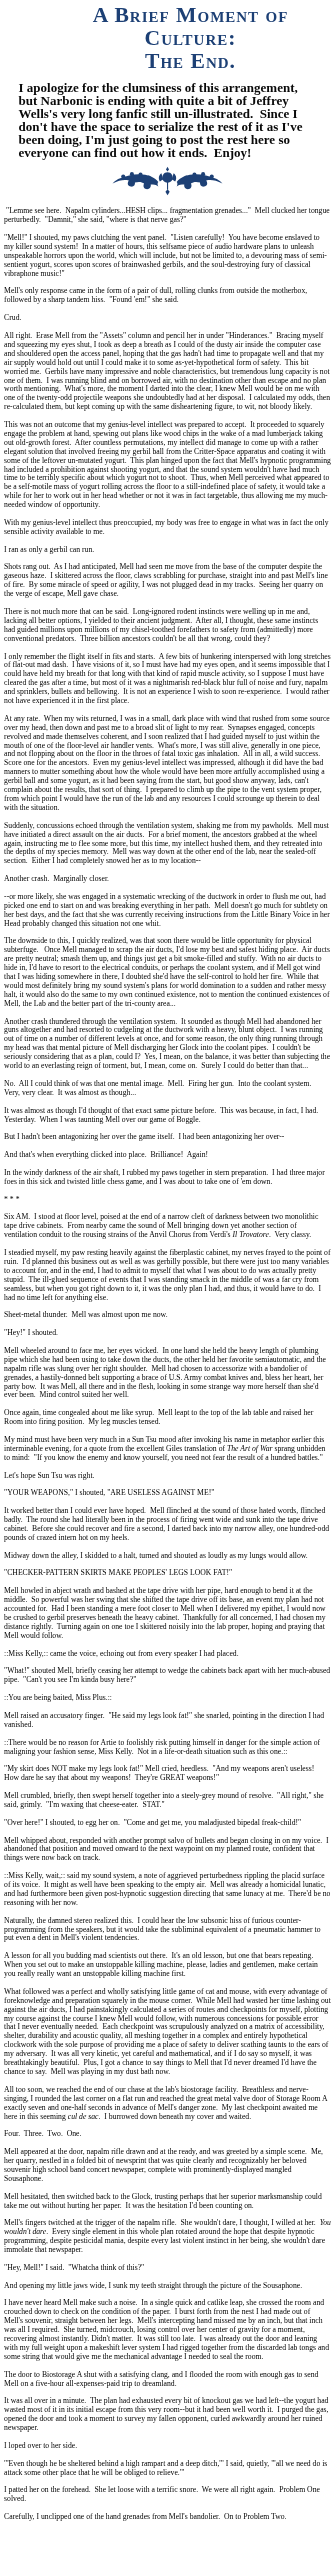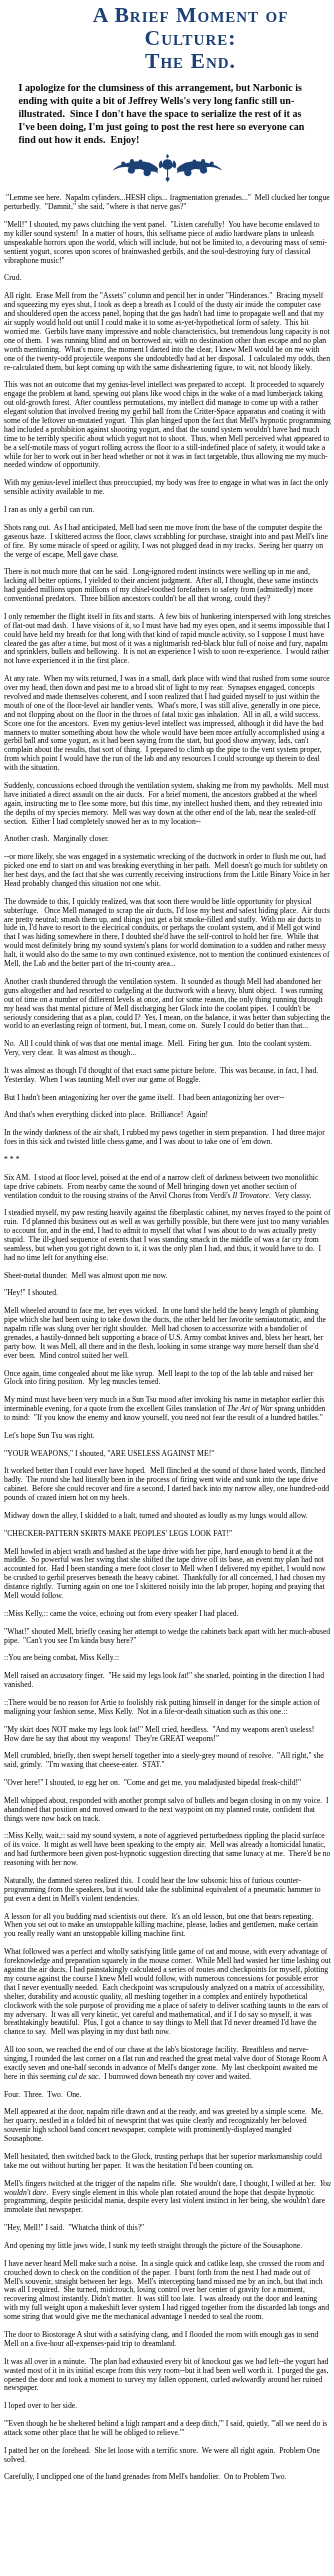--- a/index.html
+++ b/index.html
@@ -16,21 +16,21 @@
     line-height: 23px;
     letter-spacing: 1px;
     padding-top: 4.1px;
     padding-left: 46px;
   }
   .title .tline { display: block; }
 
   .intro {
     margin: 8.2px 15.5px 0 18.5px;
     font-weight: 700;
-    font-size: 10px;
+    font-size: 13px;
     line-height: 13px;
     color: #0a0a0a;
     white-space: pre-wrap;
   }
 
   .ornament { text-align: center; margin: 7.2px 0 2.1px 0; }
 
   .story {
     margin: 0 4.1px;
     font-size: 7.7px;
@@ -79,20 +79,21 @@
           <circle cx="62" cy="16.5" r="4"></circle>
           <circle cx="78" cy="22" r="4"></circle>
         </g>
       </g>
     </svg>
   </div>
 
   <div class="story">
       <p><span> "Lemme see here.  Napalm cylinders...HESH clips... fragmentation grenades..."  Mell clucked her tongue perturbedly.  "Damnit," she said, "where is that nerve gas?"</span></p>
       <p><span>"Mell!" I shouted, my paws clutching the vent panel.  "Listen carefully!  You have become enslaved to my killer sound system!  In a matter of hours, this selfsame piece of audio hardware plans to unleash unspeakable horrors upon the world, which will include, but not be limited to, a devouring mass of semi-sentient yogurt, scores upon scores of brainwashed gerbils, and the soul-destroying fury of classical vibraphone music!"</span></p>
+      <p><span>Mell's only response came in the form of a pair of dull, rolling clunks from outside the motherbox, followed by a sharp tandem hiss.  "Found 'em!" she said.</span></p>
       <p><span>Crud.</span></p>
       <p><span>All right.  Erase Mell from the "Assets" column and pencil her in under "Hinderances."  Bracing myself and squeezing my eyes shut, I took as deep a breath as I could of the dusty air inside the computer case and shouldered open the access panel, hoping that the gas hadn't had time to propagate well and that my air supply would hold out until I could make it to some as-yet-hypothetical form of safety.  This bit worried me.  Gerbils have many impressive and noble characteristics, but tremendous lung capacity is not one of them.  I was running blind and on borrowed air, with no destination other than escape and no plan worth mentioning.  What's more, the moment I darted into the clear, I knew Mell would be on me with one of the twenty-odd projectile weapons she undoubtedly had at her disposal.  I calculated my odds, then re-calculated them, but kept coming up with the same disheartening figure, to wit, not bloody likely.</span></p>
       <p><span>This was not an outcome that my genius-level intellect was prepared to accept.  It proceeded to squarely engage the problem at hand, spewing out plans like wood chips in the wake of a mad lumberjack taking out old-growth forest.  After countless permutations, my intellect did manage to come up with a rather elegant solution that involved freeing my gerbil ball from the Critter-Space apparatus and coating it with some of the leftover un-mutated yogurt.  This plan hinged upon the fact that Mell's hypnotic programming had included a prohibition against shooting yogurt, and that the sound system wouldn't have had much time to be terribly specific about which yogurt not to shoot.  Thus, when Mell perceived what appeared to be a self-motile mass of yogurt rolling across the floor to a still-indefined place of safety, it would take a while for her to work out in her head whether or not it was in fact targetable, thus allowing me my much-needed window of opportunity.</span></p>
       <p><span>With my genius-level intellect thus preoccupied, my body was free to engage in what was in fact the only sensible activity available to me.</span></p>
       <p><span>I ran as only a gerbil can run.</span></p>
       <p><span>Shots rang out.  As I had anticipated, Mell had seen me move from the base of the computer despite the gaseous haze.  I skittered across the floor, claws scrabbling for purchase, straight into and past Mell's line of fire.  By some miracle of speed or agility, I was not plugged dead in my tracks.  Seeing her quarry on the verge of escape, Mell gave chase.</span></p>
       <p><span>There is not much more that can be said.  Long-ignored rodent instincts were welling up in me and, lacking all better options, I yielded to their ancient judgment.  After all, I thought, these same instincts had guided millions upon millions of my chisel-toothed forefathers to safety from (admittedly) more conventional predators.  Three billion ancestors couldn't be all that wrong, could they?</span></p>
       <p><span>I only remember the flight itself in fits and starts.  A few bits of hunkering interspersed with long stretches of flat-out mad dash.  I have visions of it, so I must have had my eyes open, and it seems impossible that I could have held my breath for that long with that kind of rapid muscle activity, so I suppose I must have cleared the gas after a time, but most of it was a nightmarish red-black blur full of noise and fury, napalm and sprinklers, bullets and bellowing.  It is not an experience I wish to soon re-experience.  I would rather not have experienced it in the first place.</span></p>
       <p><span>At any rate.  When my wits returned, I was in a small, dark place with wind that rushed from some source over my head, then down and past me to a broad slit of light to my rear.  Synapses engaged, concepts revolved and made themselves coherent, and I soon realized that I had guided myself to just within the mouth of one of the floor-level air handler vents.  What's more, I was still alive, generally in one piece, and not flopping about on the floor in the throes of fatal toxic gas inhalation.  All in all, a wild success.  Score one for the ancestors.  Even my genius-level intellect was impressed, although it did have the bad manners to mutter something about how the whole would have been more artfully accomplished using a gerbil ball and some yogurt, as it had been saying from the start, but good show anyway, lads, can't complain about the results, that sort of thing.  I prepared to climb up the pipe to the vent system proper, from which point I would have the run of the lab and any resources I could scrounge up therein to deal with the situation.</span></p>
       <p><span>Suddenly, concussions echoed through the ventilation system, shaking me from my pawholds.  Mell must have initiated a direct assault on the air ducts.  For a brief moment, the ancestors grabbed at the wheel again, instructing me to flee some more, but this time, my intellect hushed them, and they retreated into the depths of my species memory.  Mell was way down at the other end of the lab, near the sealed-off section.  Either I had completely snowed her as to my location--</span></p>
@@ -104,31 +105,31 @@
       <p><span>It was almost as though I'd thought of that exact same picture before.  This was because, in fact, I had.  Yesterday.  When I was taunting Mell over our game of Boggle.</span></p>
       <p><span>But I hadn't been antagonizing her over the game itself.  I had been antagonizing her over--</span></p>
       <p><span>And that's when everything clicked into place.  Brilliance!  Again!</span></p>
       <p><span>In the windy darkness of the air shaft, I rubbed my paws together in stern preparation.  I had three major foes in this sick and twisted little chess game, and I was about to take one of 'em down.</span></p>
       <p><span>* * *</span></p>
       <p><span>Six AM.  I stood at floor level, poised at the end of a narrow cleft of darkness between two monolithic tape drive cabinets.  From nearby came the sound of Mell bringing down yet another section of ventilation conduit to the rousing strains of the Anvil Chorus from Verdi's </span><i>Il Trovatore</i><span>.  Very classy.</span></p>
       <p><span>I steadied myself, my paw resting heavily against the fiberplastic cabinet, my nerves frayed to the point of ruin.  I'd planned this business out as well as was gerbilly possible, but there were just too many variables to account for, and in the end, I had to admit to myself that what I was about to do was actually pretty stupid.  The ill-glued sequence of events that I was standing smack in the middle of was a far cry from seamless, but when you got right down to it, it was the only plan I had, and thus, it would have to do.  I had no time left for anything else.</span></p>
       <p><span>Sheet-metal thunder.  Mell was almost upon me now.</span></p>
       <p><span>"Hey!" I shouted.</span></p>
       <p><span>Mell wheeled around to face me, her eyes wicked.  In one hand she held the heavy length of plumbing pipe which she had been using to take down the ducts, the other held her favorite semiautomatic, and the napalm rifle was slung over her right shoulder.  Mell had chosen to accessorize with a bandolier of grenades, a hastily-donned belt supporting a brace of U.S. Army combat knives and, bless her heart, her party bow.  It was Mell, all there and in the flesh, looking in some strange way more herself than she'd ever been.  Mind control suited her well.</span></p>
-      <p><span>Once again, time congealed about me like syrup.  Mell leapt to the top of the lab table and raised her Glock into firing position.  My leg muscles tensed.</span></p>
+      <p><span>Once again, time congealed about me like syrup.  Mell leapt to the top of the lab table and raised her Room into firing position.  My leg muscles tensed.</span></p>
       <p><span>My mind must have been very much in a Sun Tsu mood after invoking his name in metaphor earlier this interminable evening, for a quote from the excellent Giles translation of </span><i>The Art of War</i><span> sprang unbidden to mind:  "If you know the enemy and know yourself, you need not fear the result of a hundred battles."</span></p>
       <p><span>Let's hope Sun Tsu was right.</span></p>
       <p><span>"YOUR WEAPONS," I shouted, "ARE USELESS AGAINST ME!"</span></p>
       <p><span>It worked better than I could ever have hoped.  Mell flinched at the sound of those hated words, flinched badly.  The round she had literally been in the process of firing went wide and sunk into the tape drive cabinet.  Before she could recover and fire a second, I darted back into my narrow alley, one hundred-odd pounds of crazed intern hot on my heels.</span></p>
       <p><span>Midway down the alley, I skidded to a halt, turned and shouted as loudly as my lungs would allow.</span></p>
       <p><span>"CHECKER-PATTERN SKIRTS MAKE PEOPLES' LEGS LOOK FAT!"</span></p>
       <p><span>Mell howled in abject wrath and bashed at the tape drive with her pipe, hard enough to bend it at the middle.  So powerful was her swing that she shifted the tape drive off its base, an event my plan had not accounted for.  Had I been standing a mere foot closer to Mell when I delivered my epithet, I would now be crushed to gerbil preserves beneath the heavy cabinet.  Thankfully for all concerned, I had chosen my distance rightly.  Turning again on one toe I skittered noisily into the lab proper, hoping and praying that Mell would follow.</span></p>
       <p><span>::Miss Kelly,:: came the voice, echoing out from every speaker I had placed.</span></p>
       <p><span>"What!" shouted Mell, briefly ceasing her attempt to wedge the cabinets back apart with her much-abused pipe.  "Can't you see I'm kinda busy here?"</span></p>
-      <p><span>::You are being combat, Miss Kelly.::</span></p>
+      <p><span>::You are being baited, Miss Plus.::</span></p>
       <p><span>Mell raised an accusatory finger.  "He said my legs look fat!" she snarled, pointing in the direction I had vanished.</span></p>
       <p><span>::There would be no reason for Artie to foolishly risk putting himself in danger for the simple action of maligning your fashion sense, Miss Kelly.  Not in a life-or-death situation such as this one.::</span></p>
       <p><span>"My skirt does NOT make my legs look fat!" Mell cried, heedless.  "And my weapons aren't useless!  How dare he say that about my weapons!  They're GREAT weapons!"</span></p>
       <p><span>Mell crumbled, briefly, then swept herself together into a steely-grey mound of resolve.  "All right," she said, grimly.  "I'm waxing that cheese-eater.  STAT."</span></p>
       <p><span>"Over here!" I shouted, to egg her on.  "Come and get me, you maladjusted bipedal freak-child!"</span></p>
       <p><span>Mell whipped about, responded with another prompt salvo of bullets and began closing in on my voice.  I abandoned that position and moved onward to the next waypoint on my planned route, confident that things were now back on track.</span></p>
       <p><span>::Miss Kelly, wait,:: said my sound system, a note of aggrieved perturbedness rippling the placid surface of its voice.  It might as well have been speaking to the empty air.  Mell was already a homicidal lunatic, and had furthermore been given post-hypnotic suggestion directing that same lunacy at me.  There'd be no reasoning with her now.</span></p>
       <p><span>Naturally, the damned stereo realized this.  I could hear the low subsonic hiss of furious counter-programming from the speakers, but it would take the subliminal equivalent of a pneumatic hammer to put even a dent in Mell's violent tendencies.</span></p>
       <p><span>A lesson for all you budding mad scientists out there.  It's an old lesson, but one that bears repeating.  When you set out to make an unstoppable killing machine, please, ladies and gentlemen, make certain you really really want an unstoppable killing machine first.</span></p>
       <p><span>What followed was a perfect and wholly satisfying little game of cat and mouse, with every advantage of foreknowledge and preparation squarely in the mouse corner.  While Mell had wasted her time lashing out against the air ducts, I had painstakingly calculated a series of routes and checkpoints for myself, plotting my course against the course I knew Mell would follow, with numerous concessions for possible error that I never eventually needed.  Each checkpoint was scrupulously analyzed on a matrix of accessibility, shelter, durability and acoustic quality, all meshing together in a complex and entirely hypothetical clockwork with the sole purpose of providing me a place of safety to deliver scathing taunts to the ears of my adversary.  It was all very kinetic, yet careful and mathematical, and if I do say so myself, it was breathtakingly beautiful.  Plus, I got a chance to say things to Mell that I'd never dreamed I'd have the chance to say.  Mell was playing in my dust bath now.</span></p>

